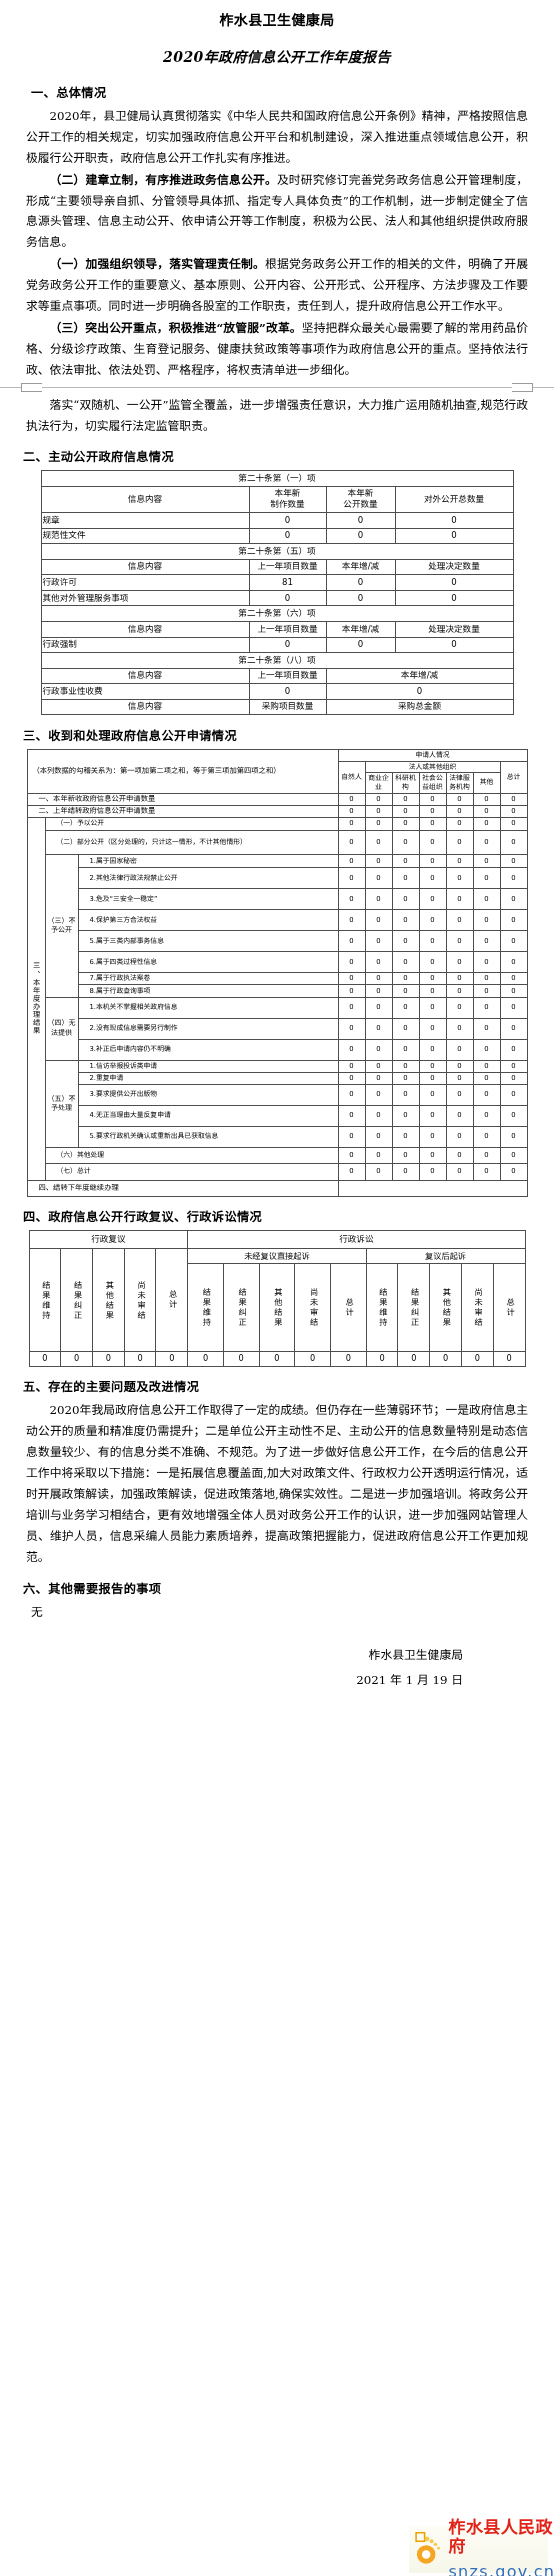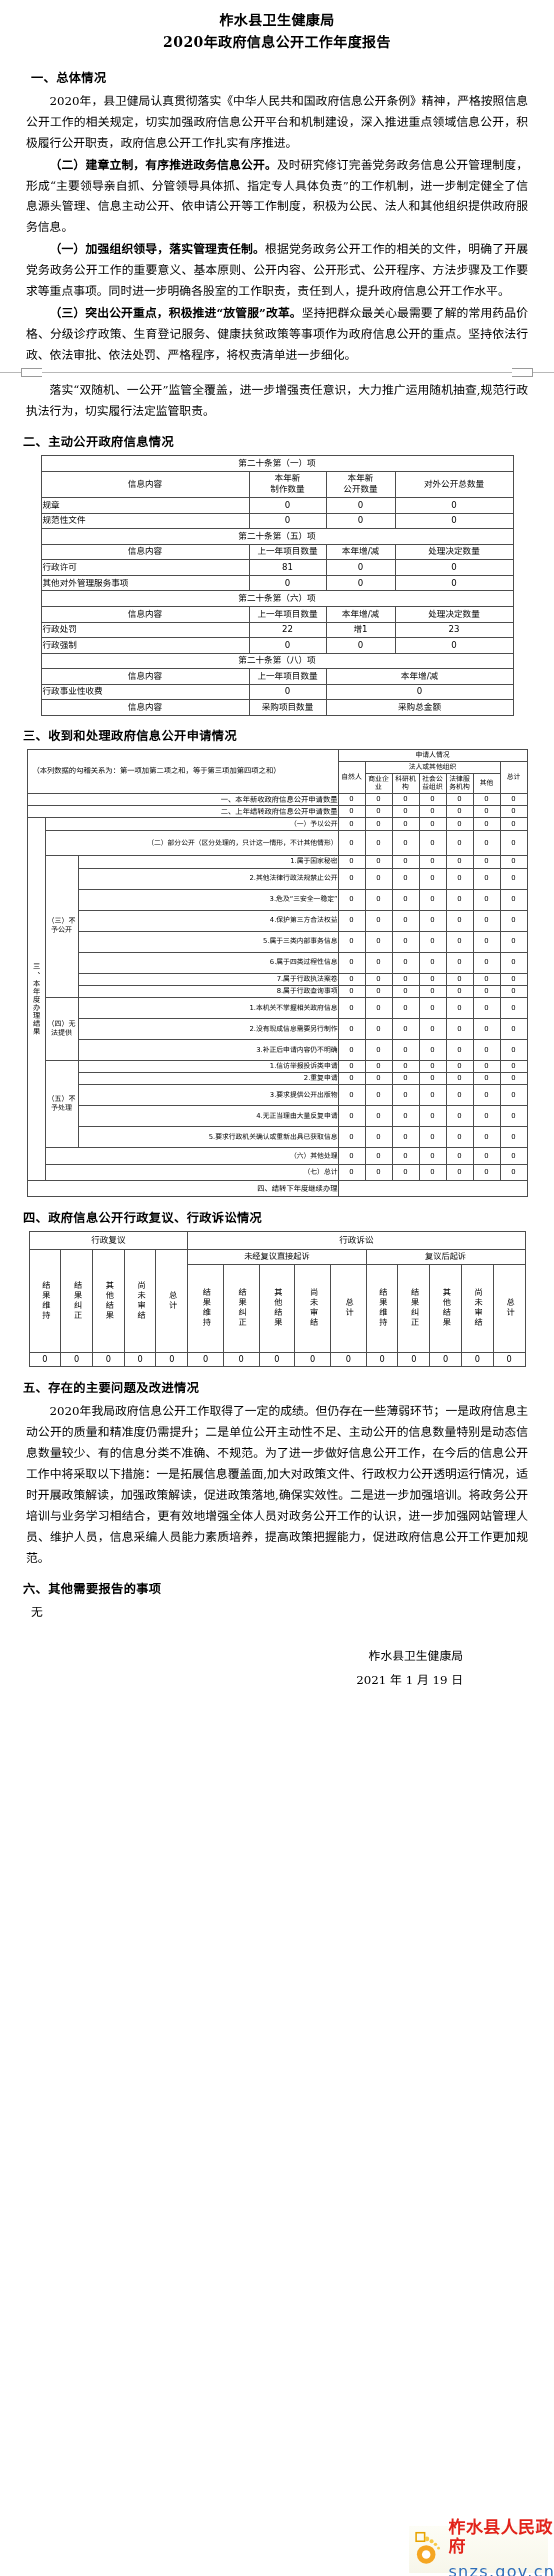--- a/index.html
+++ b/index.html
@@ -22,21 +22,21 @@
   
   .doc-title {
     text-align: center;
     font-weight: bold;
     font-size: 14px;
     line-height: 1.45;
     letter-spacing: 0.4px;
     margin: 0;
   }
   .title-block { padding-top: 9.8px; }
-  .title-line2 { margin-top: 2px; }
+  .title-line2 { margin-top: 17px; font-style: italic; }
 
   
   .sec-h {
     font-weight: bold;
     font-size: 12.2px;
     letter-spacing: 0.4px;
     margin: 10.6px 0 4.9px 0;
     padding-left: 31px;
   }
   .sec-h.narrow { padding-left: 23px; }
@@ -94,21 +94,21 @@
   .tbl td.lft { text-align: left; padding-left: 1px; }
 
   
   #tbl-proactive { width: 473px; }
   #tbl-proactive td { height: 15.5px; font-size: 8.6px; }
   #tbl-proactive td.hdr2 { line-height: 1.3; }
 
   
   #tbl-apply { width: 501px; font-size: 6.8px; }
   #tbl-apply td { padding: 0.8px 0; line-height: 1.3; }
-  #tbl-apply td.lft { padding-left: 2px; font-size: 6.8px; text-align: right; }
+  #tbl-apply td.lft { padding-left: 11px; font-size: 6.8px; }
   #tbl-apply td.lvl1 { font-size: 7.3px; }
   #tbl-apply td.vert {
     writing-mode: vertical-rl;
     text-orientation: upright;
     letter-spacing: 0.8px;
     font-size: 7.3px;
     white-space: nowrap;
     padding: 2.4px 0;
   }
   #tbl-apply td.num { width: 27px; }
@@ -250,26 +250,20 @@
       </tr>
 
       <tr>
           <td colspan="4">第二十条第（六）项</td>
         </tr>
       <tr>
         <td>信息内容</td>
         <td>上一年项目数量</td>
         <td>本年增/减</td>
         <td>处理决定数量</td>
-      </tr>
-      <tr>
-        <td class="lft">行政处罚</td>
-        <td>22</td>
-        <td>增1</td>
-        <td>23</td>
       </tr>
       <tr>
         <td class="lft">行政强制</td>
         <td>0</td>
         <td>0</td>
         <td>0</td>
       </tr>
 
       <tr>
           <td colspan="4">第二十条第（八）项</td>

